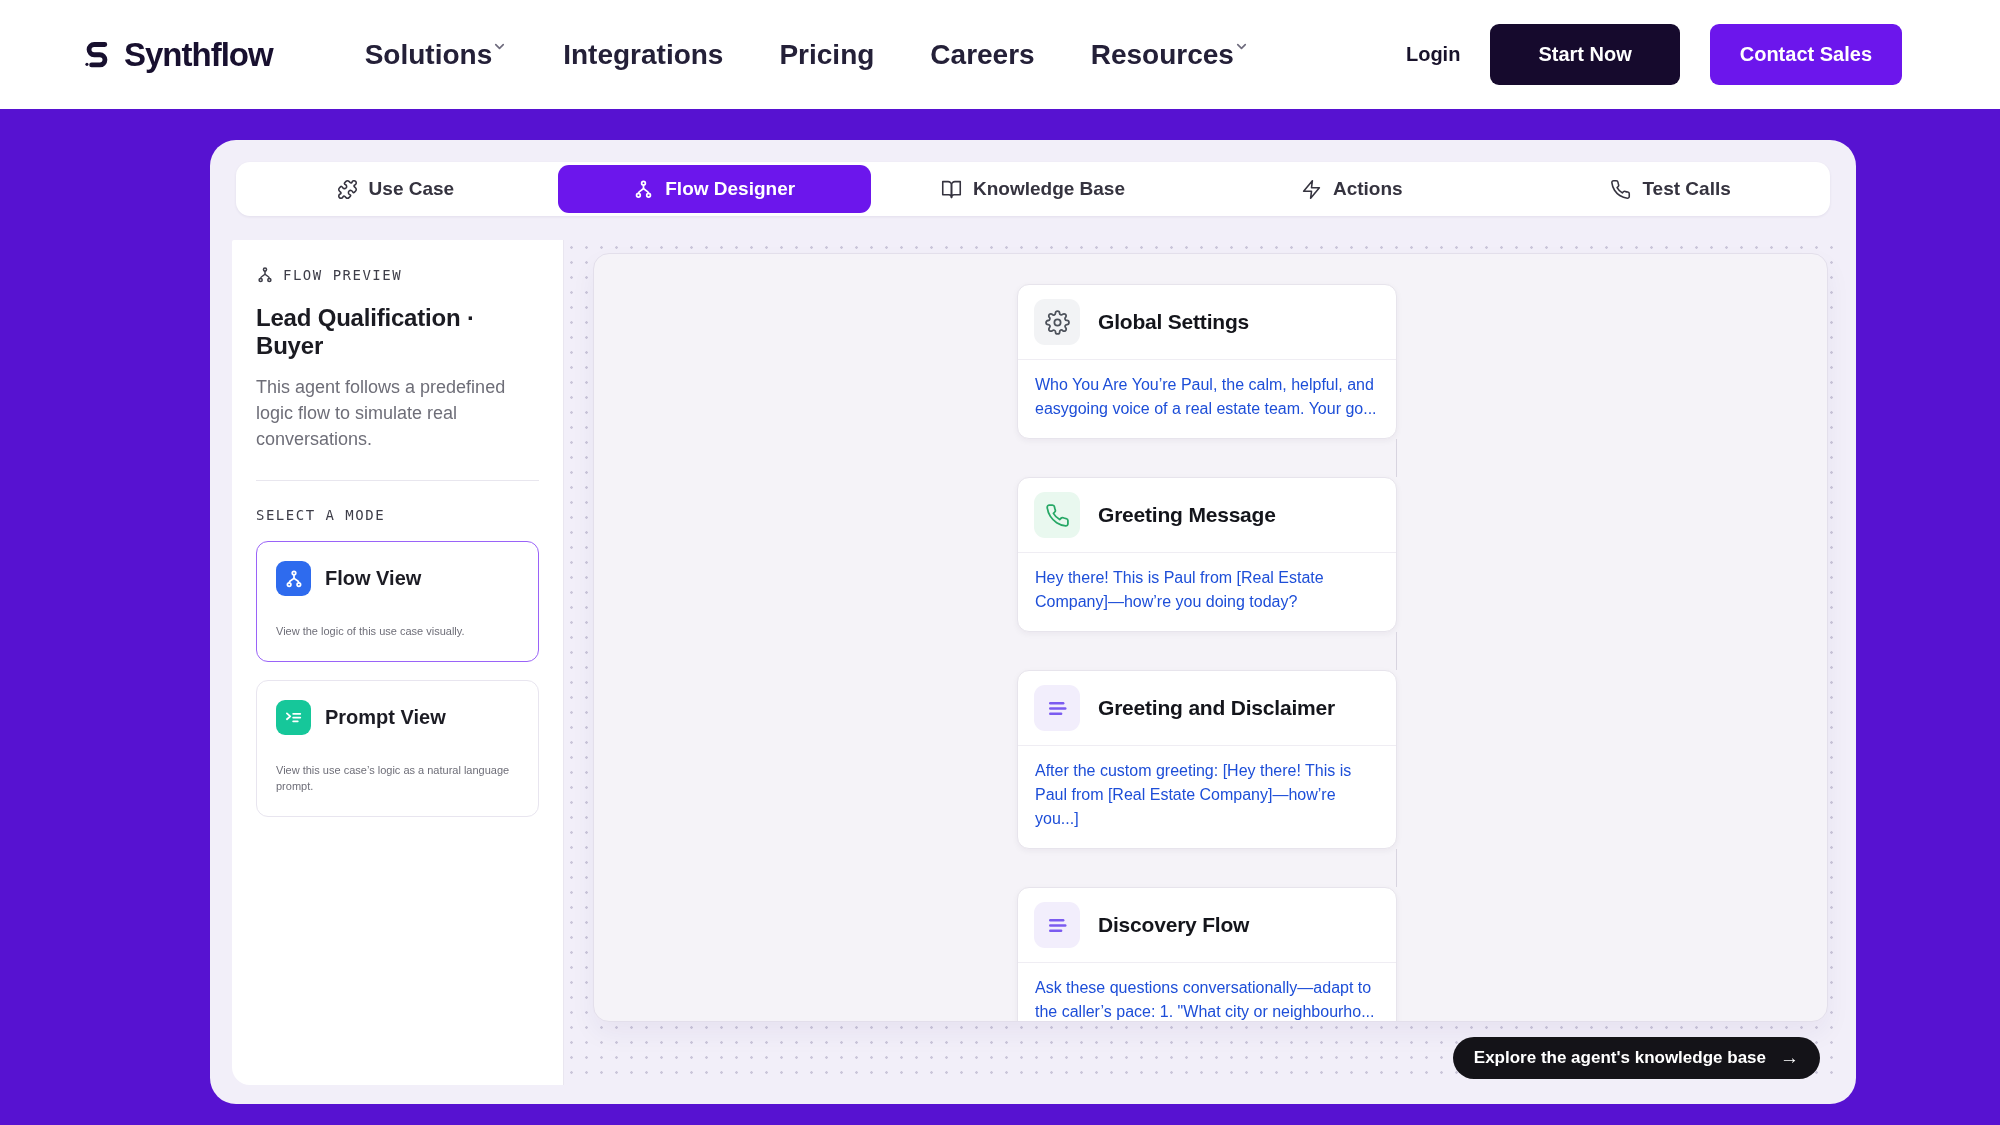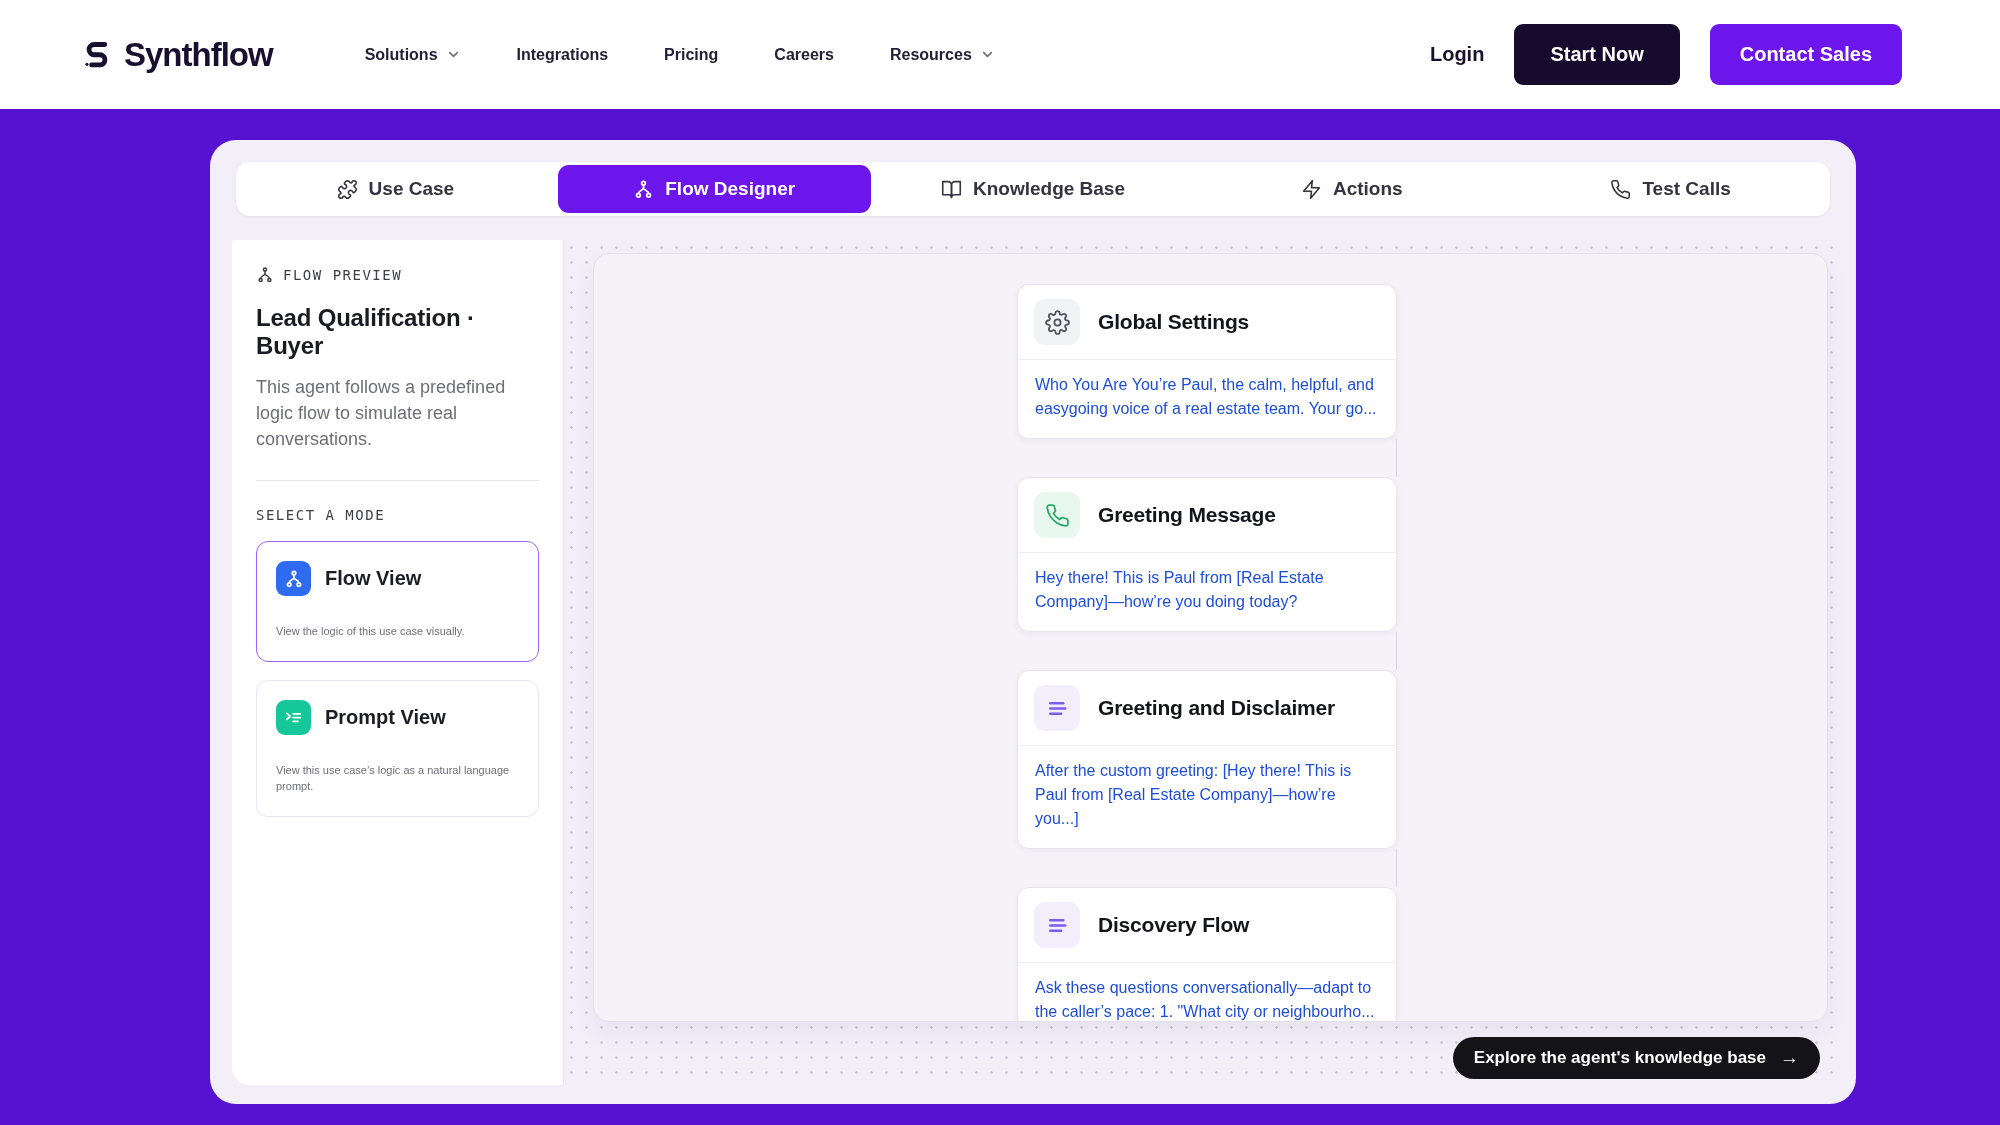--- a/index.html
+++ b/index.html
@@ -9,26 +9,26 @@
     background:#fff; font-family:"Liberation Sans", sans-serif;
     -webkit-font-smoothing:antialiased;
   }
 
   
   .header { height:109px; display:flex; align-items:center; padding:0 98px 0 80px; background:#fff; }
   .logo { display:flex; align-items:center; gap:10px; }
   .logo svg { display:block; }
   .logo-word { font-size:33px; font-weight:800; letter-spacing:-1px; color:#18102f; }
   .nav { display:flex; gap:56px; margin-left:92px; align-items:center; }
-  .nav-item { display:flex; align-items:center; gap:8px; font-size:16px; font-weight:600; color:#242038; cursor:pointer; }
+  .nav-item { display:flex; gap:0; font-size:28px; font-weight:600; color:#242038; cursor:pointer; }
   .chev { width:15px; height:15px; color:#6e6b7d; }
   .header-right { margin-left:auto; display:flex; align-items:center; gap:30px; }
   .login { font-size:20px; font-weight:600; color:#18122b; cursor:pointer; }
   .btn { height:61px; display:flex; align-items:center; border-radius:9px; font-size:20px; font-weight:700; color:#fff; cursor:pointer; }
-  .btn-dark { background:#160a2d; padding:0 36px; }
+  .btn-dark { background:#160a2d; padding:0 48px; }
   .btn-purple { background:#6c16ec; padding:0 30px; }
 
   
   .main { position:absolute; top:109px; left:0; right:0; bottom:0; background:#5712d1; }
   .app-card { position:absolute; left:210px; top:31px; width:1646px; height:964px; background:#f2eff9; border-radius:26px; }
 
   
   .tab-bar { position:absolute; left:26px; top:22px; width:1594px; height:54px; background:#fff; border-radius:14px; display:flex; box-shadow:0 1px 3px rgba(30,15,70,.07); }
   .tab { flex:1; margin:3px; display:flex; align-items:center; justify-content:center; gap:11px; font-size:19px; font-weight:600; color:#35333f; border-radius:11px; cursor:pointer; }
   .tab svg { width:21px; height:21px; }

